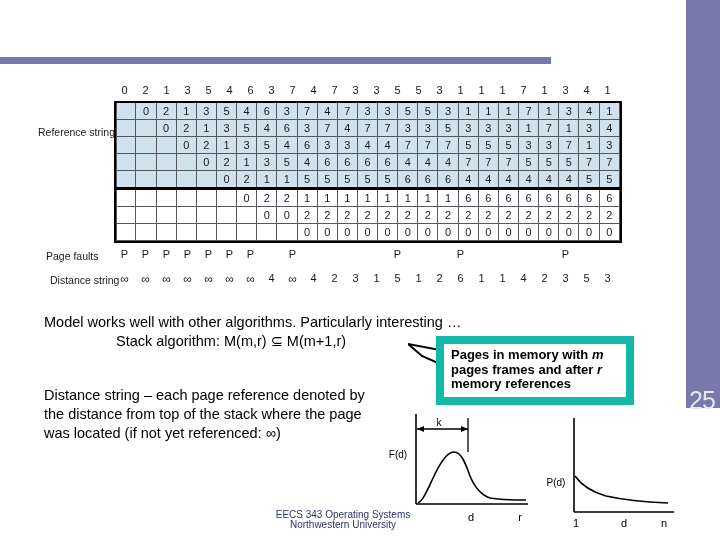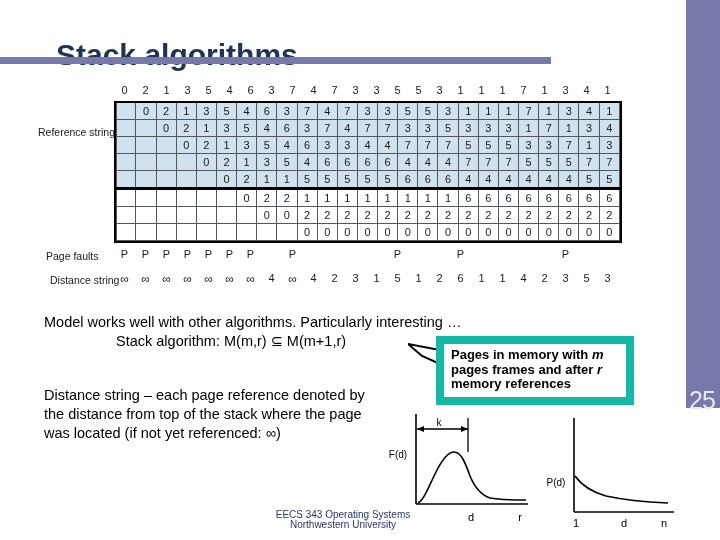--- a/index.html
+++ b/index.html
@@ -187,21 +187,20 @@
     line-height: 10px;
     color: #28356a;
     font-family: "Liberation Sans", sans-serif;
   }
 </style>
 </head>
 <body>
 
 <div id="slide">
 
-  <h1 id="slide-title">Stack algorithms</h1>
   <div id="title-rule"></div>
 
   <div id="figure">
 
     <div class="fig-row-label" id="ref-label">Reference string</div>
     <div class="strip" id="ref-strip">
         <span class="cell">0</span>
         <span class="cell">2</span>
         <span class="cell">1</span>
         <span class="cell">3</span>

